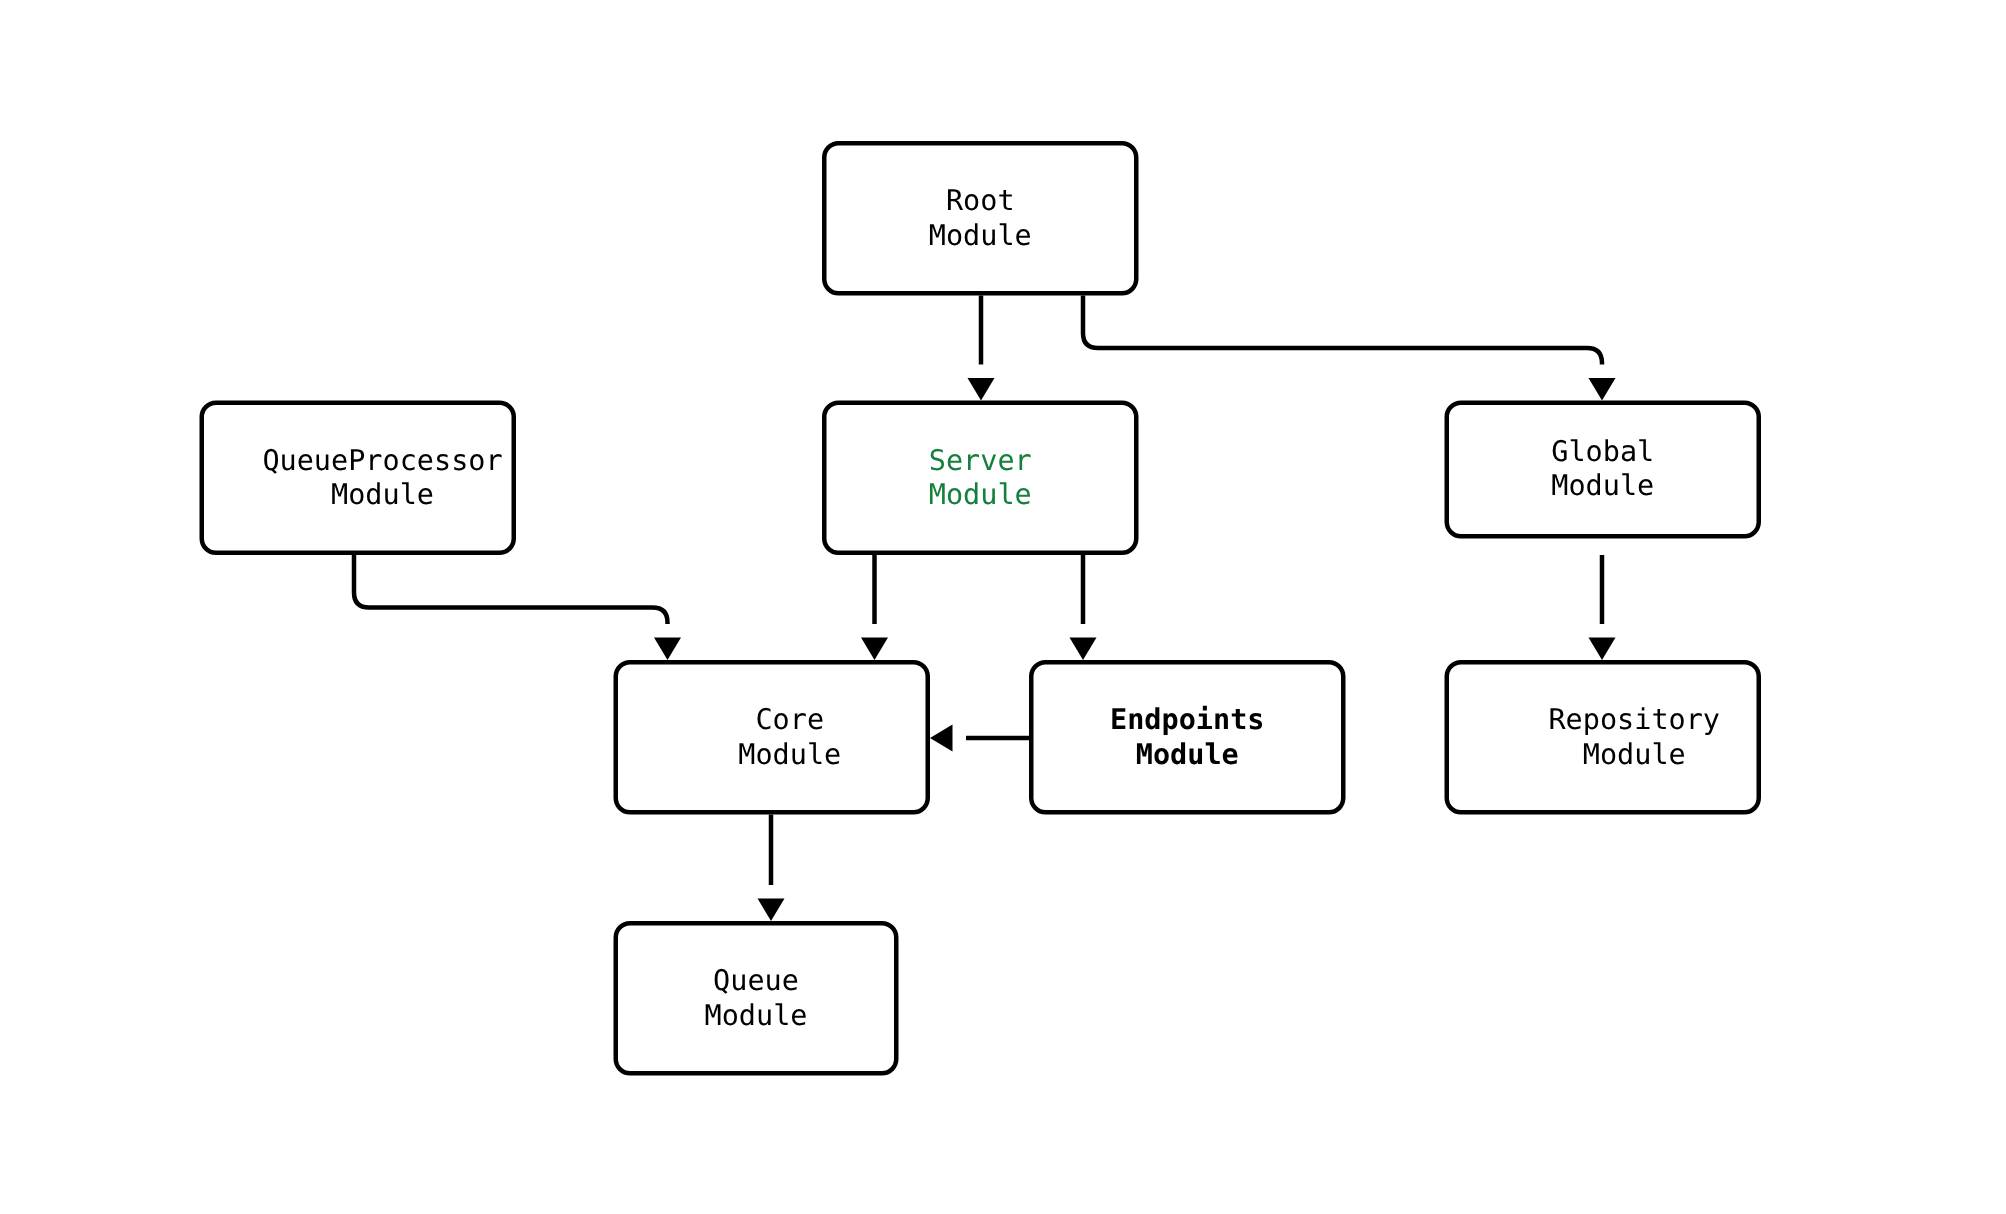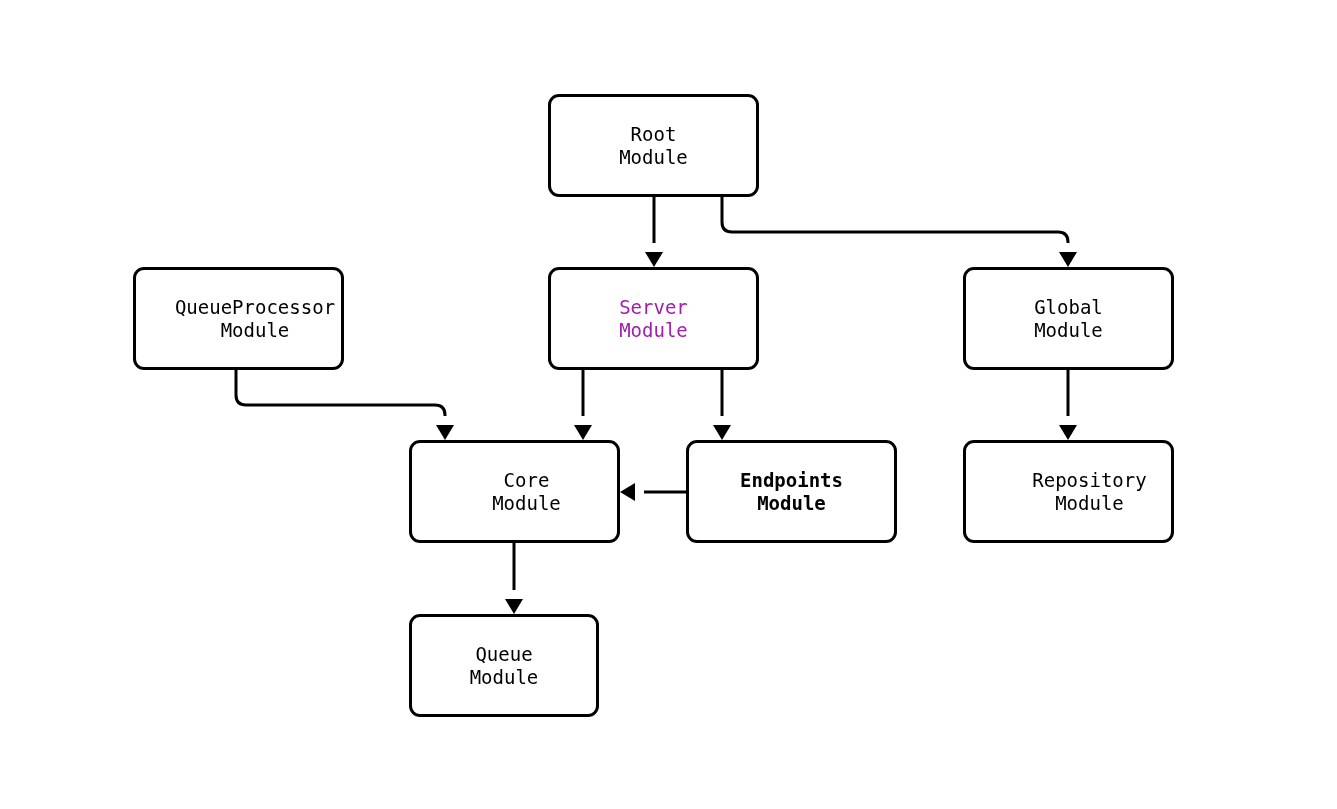--- a/index.html
+++ b/index.html
@@ -89,23 +89,23 @@
     </svg>
 
   <div id="node-layer">
       <div class="node" style="left: 548px; top: 94px; width: 211px; height: 103px; border-color: rgb(0, 0, 0); border-width: 3px; border-radius: 11px; background: rgb(255, 255, 255);">
         <div class="node-label" style="color: rgb(0, 0, 0);"><span>Root</span><br><span>Module</span></div>
       </div>
       <div class="node" style="left: 133px; top: 267px; width: 211px; height: 103px; border-color: rgb(0, 0, 0); border-width: 3px; border-radius: 11px; background: rgb(255, 255, 255); padding-left: 33px;">
         <div class="node-label" style="color: rgb(0, 0, 0);"><span>QueueProcessor</span><br><span>Module</span></div>
       </div>
       <div class="node" style="left: 548px; top: 267px; width: 211px; height: 103px; border-color: rgb(0, 0, 0); border-width: 3px; border-radius: 11px; background: rgb(255, 255, 255);">
-        <div class="node-label" style="color: #a21caf;"><span>Server</span><br><span>Module</span></div>
+        <div class="node-label" style="color: #15803d;"><span>Server</span><br><span>Module</span></div>
       </div>
-      <div class="node" style="left: 963px; top: 267px; width: 211px; height: 103px; border-color: rgb(0, 0, 0); border-width: 3px; border-radius: 11px; background: rgb(255, 255, 255);">
+      <div class="node" style="left: 963px; top: 267px; width: 211px; height: 92px; border-color: rgb(0, 0, 0); border-width: 3px; border-radius: 11px; background: rgb(255, 255, 255);">
         <div class="node-label" style="color: rgb(0, 0, 0);"><span>Global</span><br><span>Module</span></div>
       </div>
       <div class="node" style="left: 409px; top: 440px; width: 211px; height: 103px; border-color: rgb(0, 0, 0); border-width: 3px; border-radius: 11px; background: rgb(255, 255, 255);">
         <div class="node-label" style="color: rgb(0, 0, 0); margin-left: 24px;"><span>Core</span><br><span>Module</span></div>
       </div>
       <div class="node" style="left: 686px; top: 440px; width: 211px; height: 103px; border-color: rgb(0, 0, 0); border-width: 3px; border-radius: 11px; background: rgb(255, 255, 255); font-weight: bold;">
         <div class="node-label" style="color: rgb(0, 0, 0);"><span>Endpoints</span><br><span>Module</span></div>
       </div>
       <div class="node" style="left: 963px; top: 440px; width: 211px; height: 103px; border-color: rgb(0, 0, 0); border-width: 3px; border-radius: 11px; background: rgb(255, 255, 255); padding-left: 42px;">
         <div class="node-label" style="color: rgb(0, 0, 0);"><span>Repository</span><br><span>Module</span></div>

